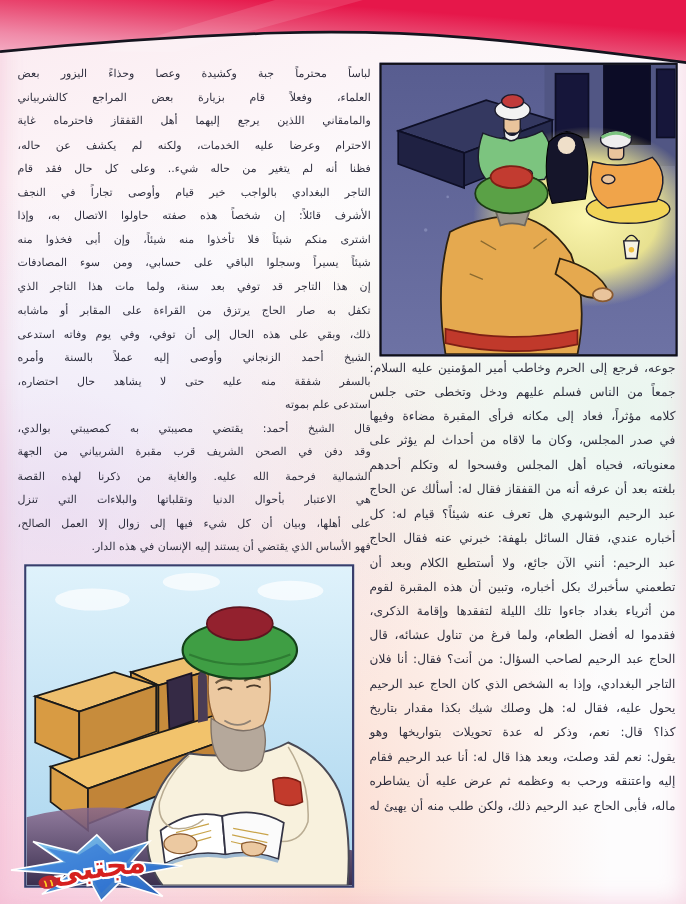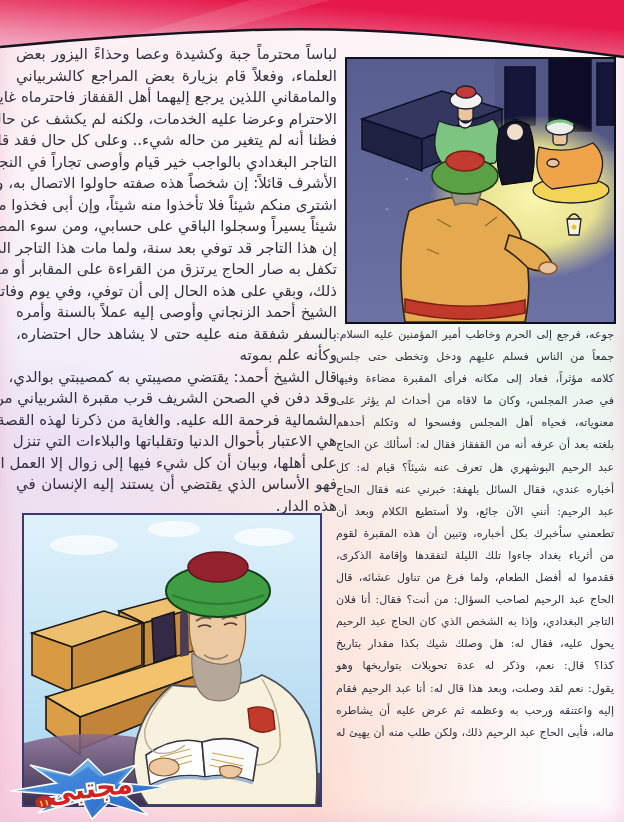--- a/index.html
+++ b/index.html
@@ -10,21 +10,21 @@
       radial-gradient(ellipse at 8% 55%, rgba(205,190,235,0.35), rgba(255,255,255,0) 45%),
       radial-gradient(ellipse at 92% 45%, rgba(190,230,205,0.30), rgba(255,255,255,0) 40%),
       radial-gradient(ellipse at 50% 97%, rgba(250,195,170,0.50), rgba(255,255,255,0) 55%),
       radial-gradient(ellipse at 3% 97%, rgba(244,170,200,0.55), rgba(255,255,255,0) 40%),
       linear-gradient(160deg, rgba(244,180,200,0.25), rgba(255,255,255,0) 30%),
       #fdfcfd;
     box-shadow: inset 0 0 22px rgba(238,160,192,0.45);
   }
   .header-wave{position:absolute;top:0;left:0;}
   .col{position:absolute;color:#30303f;}
-  .col-left{top:44px;left:16px;width:321px;font-size:15px;line-height:21.5px;}
+  .col-left{top:57px;left:16px;width:321px;font-size:10px;line-height:21.5px;}
   .col-right{top:324px;left:336px;width:278px;font-size:11px;line-height:22.1px;}
   .tline{text-align:justify;text-align-last:justify;white-space:nowrap;}
   .tline.end{text-align-last:right;white-space:normal;}
   .illus{position:absolute;display:block;}
   .illus-top{top:57px;left:345px;border:2px solid #101018;background:#666b9d;}
   .illus-bottom{top:513px;left:22px;border:2px solid #3a3d6b;background:#cfeaf8;}
   .logo{position:absolute;top:757px;left:8px;}
 </style>
 </head>
 <body>
@@ -125,21 +125,21 @@
         <div class="tline">فظنا أنه لم يتغير من حاله شيء.. وعلى كل حال فقد قام</div>
         <div class="tline">التاجر البغدادي بالواجب خير قيام وأوصى تجاراً في النجف</div>
         <div class="tline">الأشرف قائلاً: إن شخصاً هذه صفته حاولوا الاتصال به، وإذا</div>
         <div class="tline">اشترى منكم شيئاً فلا تأخذوا منه شيئاً، وإن أبى فخذوا منه</div>
         <div class="tline">شيئاً يسيراً وسجلوا الباقي على حسابي، ومن سوء المصادفات</div>
         <div class="tline">إن هذا التاجر قد توفي بعد سنة، ولما مات هذا التاجر الذي</div>
         <div class="tline">تكفل به صار الحاج يرتزق من القراءة على المقابر أو ماشابه</div>
         <div class="tline">ذلك، وبقي على هذه الحال إلى أن توفي، وفي يوم وفاته استدعى</div>
         <div class="tline">الشيخ أحمد الزنجاني وأوصى إليه عملاً بالسنة وأمره</div>
         <div class="tline">بالسفر شفقة منه عليه حتى لا يشاهد حال احتضاره،</div>
-        <div class="tline end">وكأنه علم بموته</div>
+        <div class="tline end">استدعى علم بموته</div>
       </div>
       <div>
         <div class="tline">قال الشيخ أحمد: يقتضي مصيبتي به كمصيبتي بوالدي،</div>
         <div class="tline">وقد دفن في الصحن الشريف قرب مقبرة الشربياني من الجهة</div>
         <div class="tline">الشمالية فرحمة الله عليه. والغاية من ذكرنا لهذه القصة</div>
         <div class="tline">هي الاعتبار بأحوال الدنيا وتقلباتها والبلاءات التي تنزل</div>
         <div class="tline">على أهلها، وبيان أن كل شيء فيها إلى زوال إلا العمل الصالح،</div>
         <div class="tline end">فهو الأساس الذي يقتضي أن يستند إليه الإنسان في هذه الدار.</div>
       </div>
     </div>

